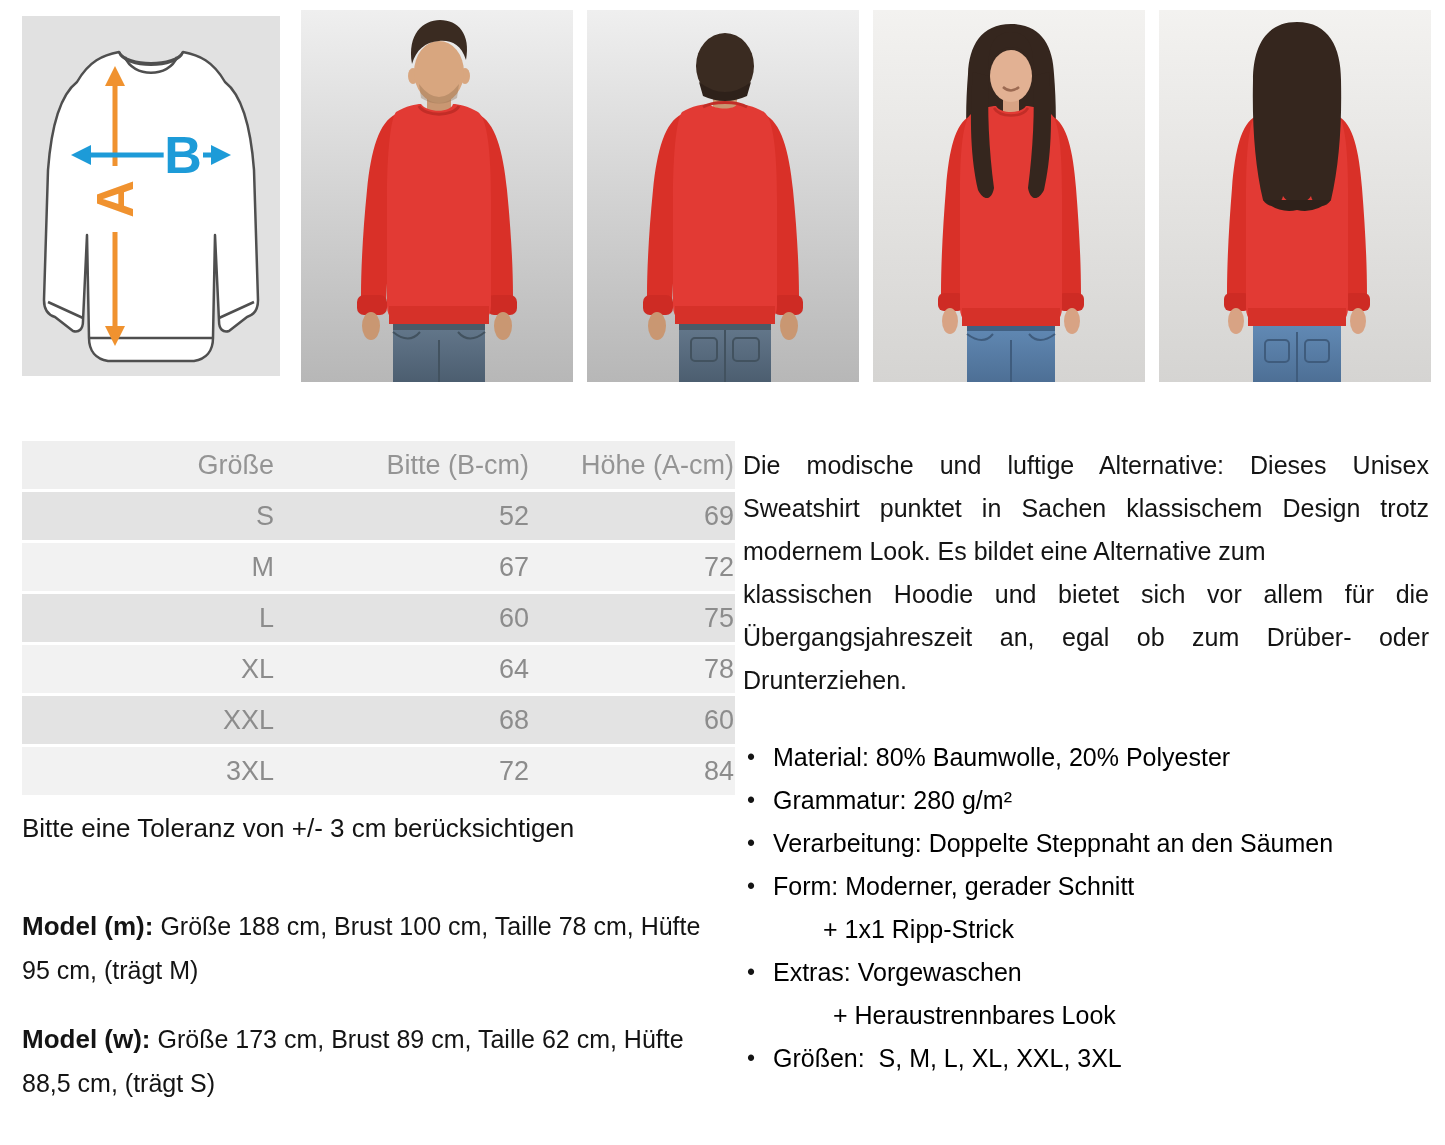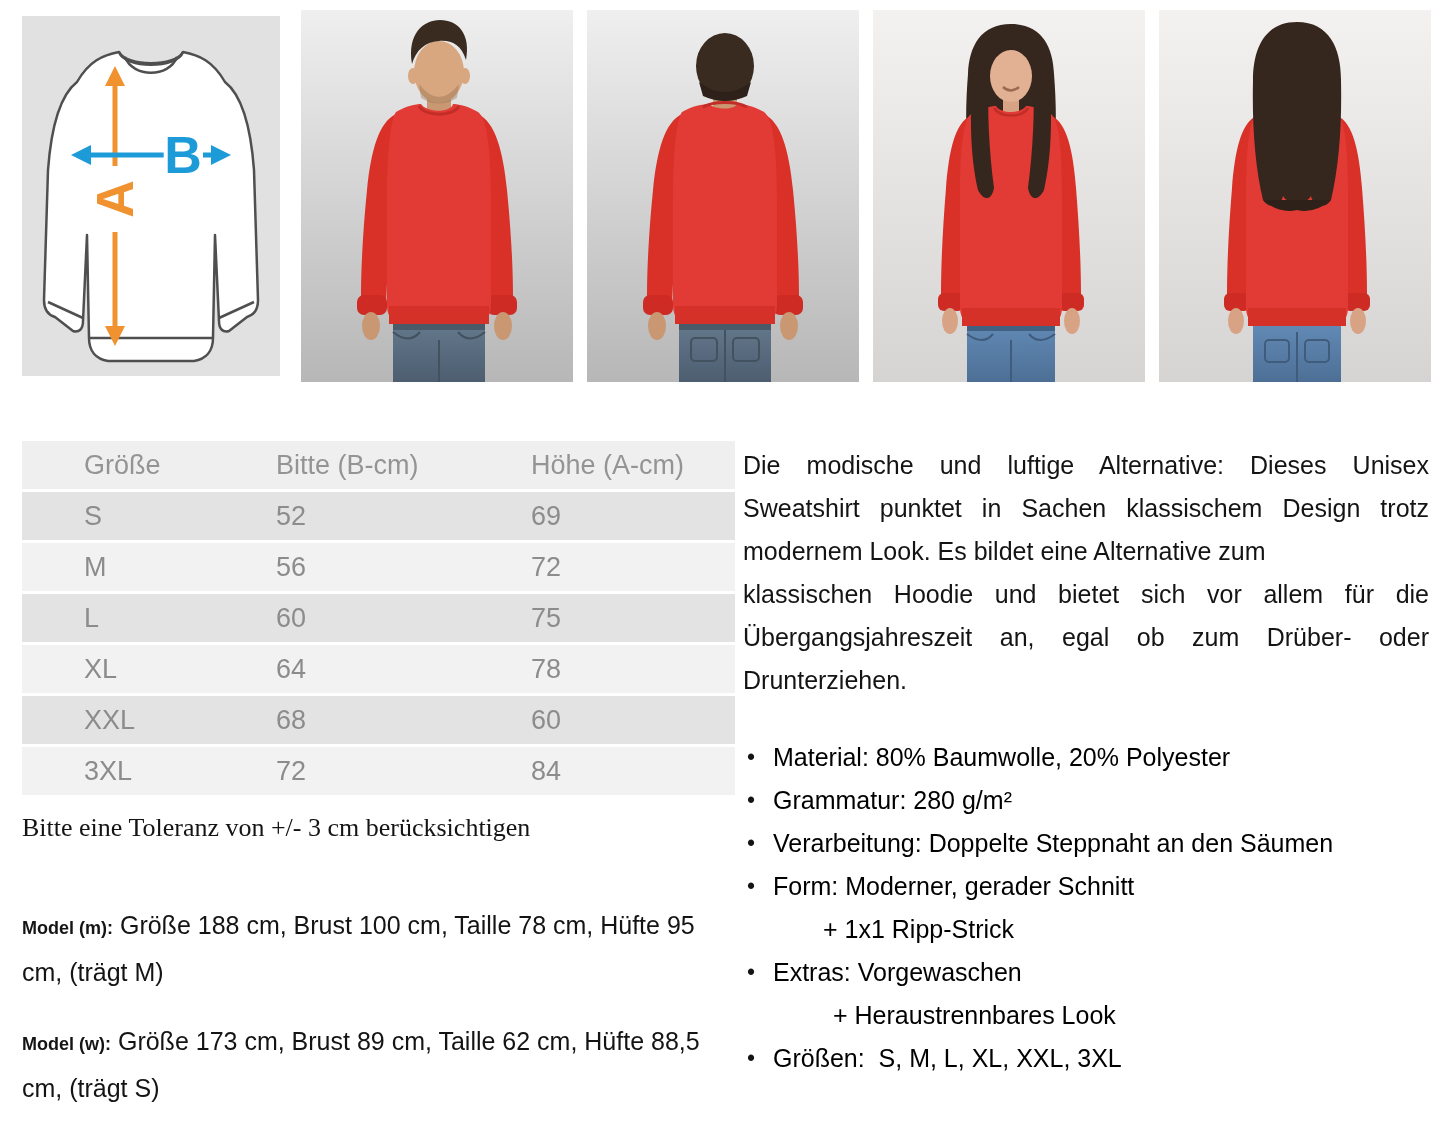--- a/index.html
+++ b/index.html
@@ -14,32 +14,32 @@
   .panel svg { display:block; width:100%; height:100%; }
   .diagram-panel { background:#fff; }
 
   
   .content { display:flex; margin-top:56px; padding-left:22px; }
   .left-col { flex:0 0 713px; width:713px; }
   .right-col { width:686px; margin-left:8px; padding-top:6px; }
 
   table.size-table { border-collapse:separate; border-spacing:0 3px; width:713px; table-layout:fixed; }
   .size-table th, .size-table td {
-    height:48px; font-size:27px; font-weight:normal; text-align:left; vertical-align:middle;
+    height:48px; font-size:27px; font-weight:normal; text-align:right; vertical-align:middle;
   }
   .size-table thead th { background:#efefef; color:#949494; }
   .size-table td { color:#8c8c8c; }
   .size-table tbody tr:nth-child(odd) td { background:#e3e3e3; }
   .size-table tbody tr:nth-child(even) td { background:#f2f2f2; }
   .size-table th:first-child, .size-table td:first-child { padding-left:62px; }
 
-  .tolerance { margin:15px 0 0 0; font-size:26px; color:#141414;font-family:Liberation Serif, serif; }
+  .tolerance { margin:15px 0 0 0; font-size:26px; color:#141414; }
 
   .model { margin:0; width:710px; font-size:25px; line-height:44px; color:#141414; }
-  .model b { font-size:18px; }
+  .model b { font-size:26px; }
   .model-m { margin-top:60px; }
   .model-w { margin-top:25px; }
 
   .desc { font-size:25px; line-height:43px; text-align:justify; color:#141414; }
   .desc .desc-block { text-align:justify; }
 
   ul.features { list-style:none; margin:34px 0 0 0; padding:0; font-size:25px; line-height:43px; color:#000000; }
   ul.features li { padding-left:30px; position:relative; }
   ul.features li.bullet::before {
     content:"\2022"; position:absolute; left:4px; top:0; font-size:23px; color:#141414;
@@ -226,21 +226,21 @@
         </tr>
       </thead>
       <tbody>
         <tr>
           <td>S</td>
           <td>52</td>
           <td>69</td>
         </tr>
         <tr>
           <td>M</td>
-          <td>56</td>
+          <td>67</td>
           <td>72</td>
         </tr>
         <tr>
           <td>L</td>
           <td>60</td>
           <td>75</td>
         </tr>
         <tr>
           <td>XL</td>
           <td>64</td>

